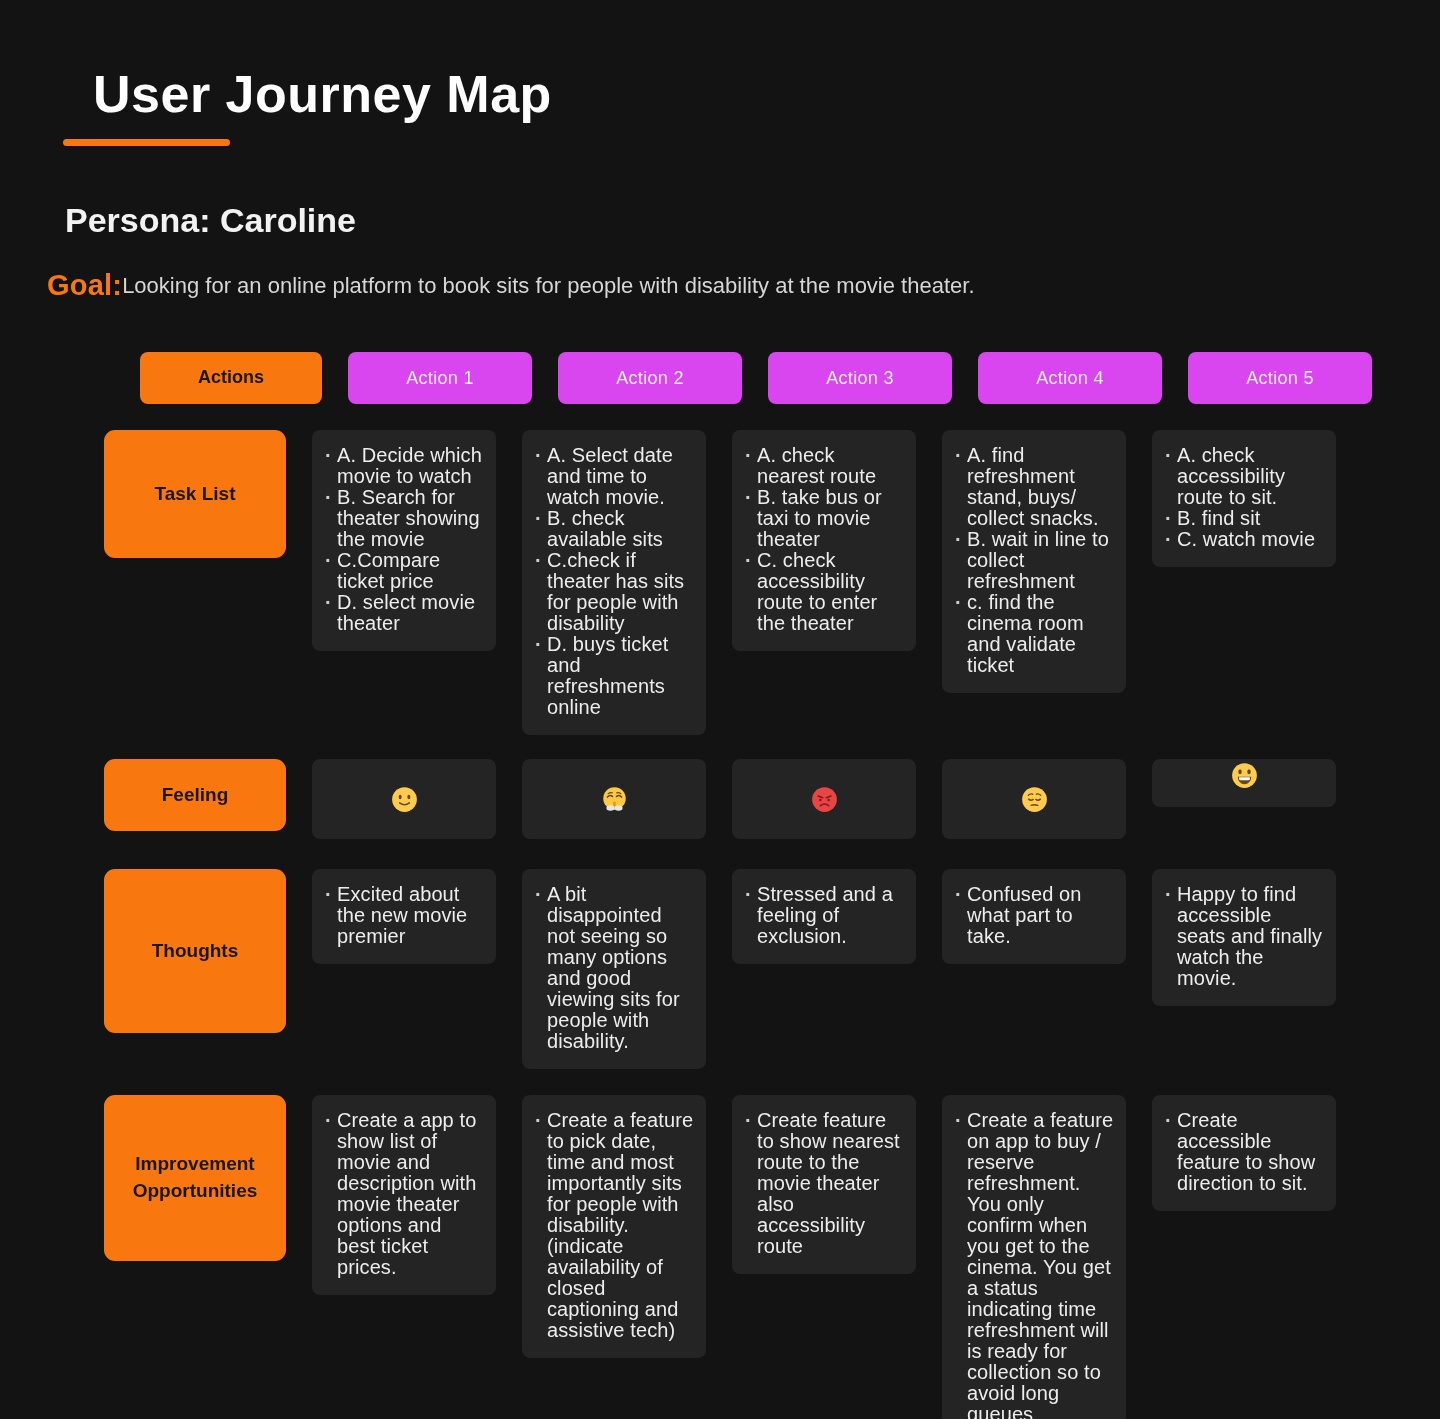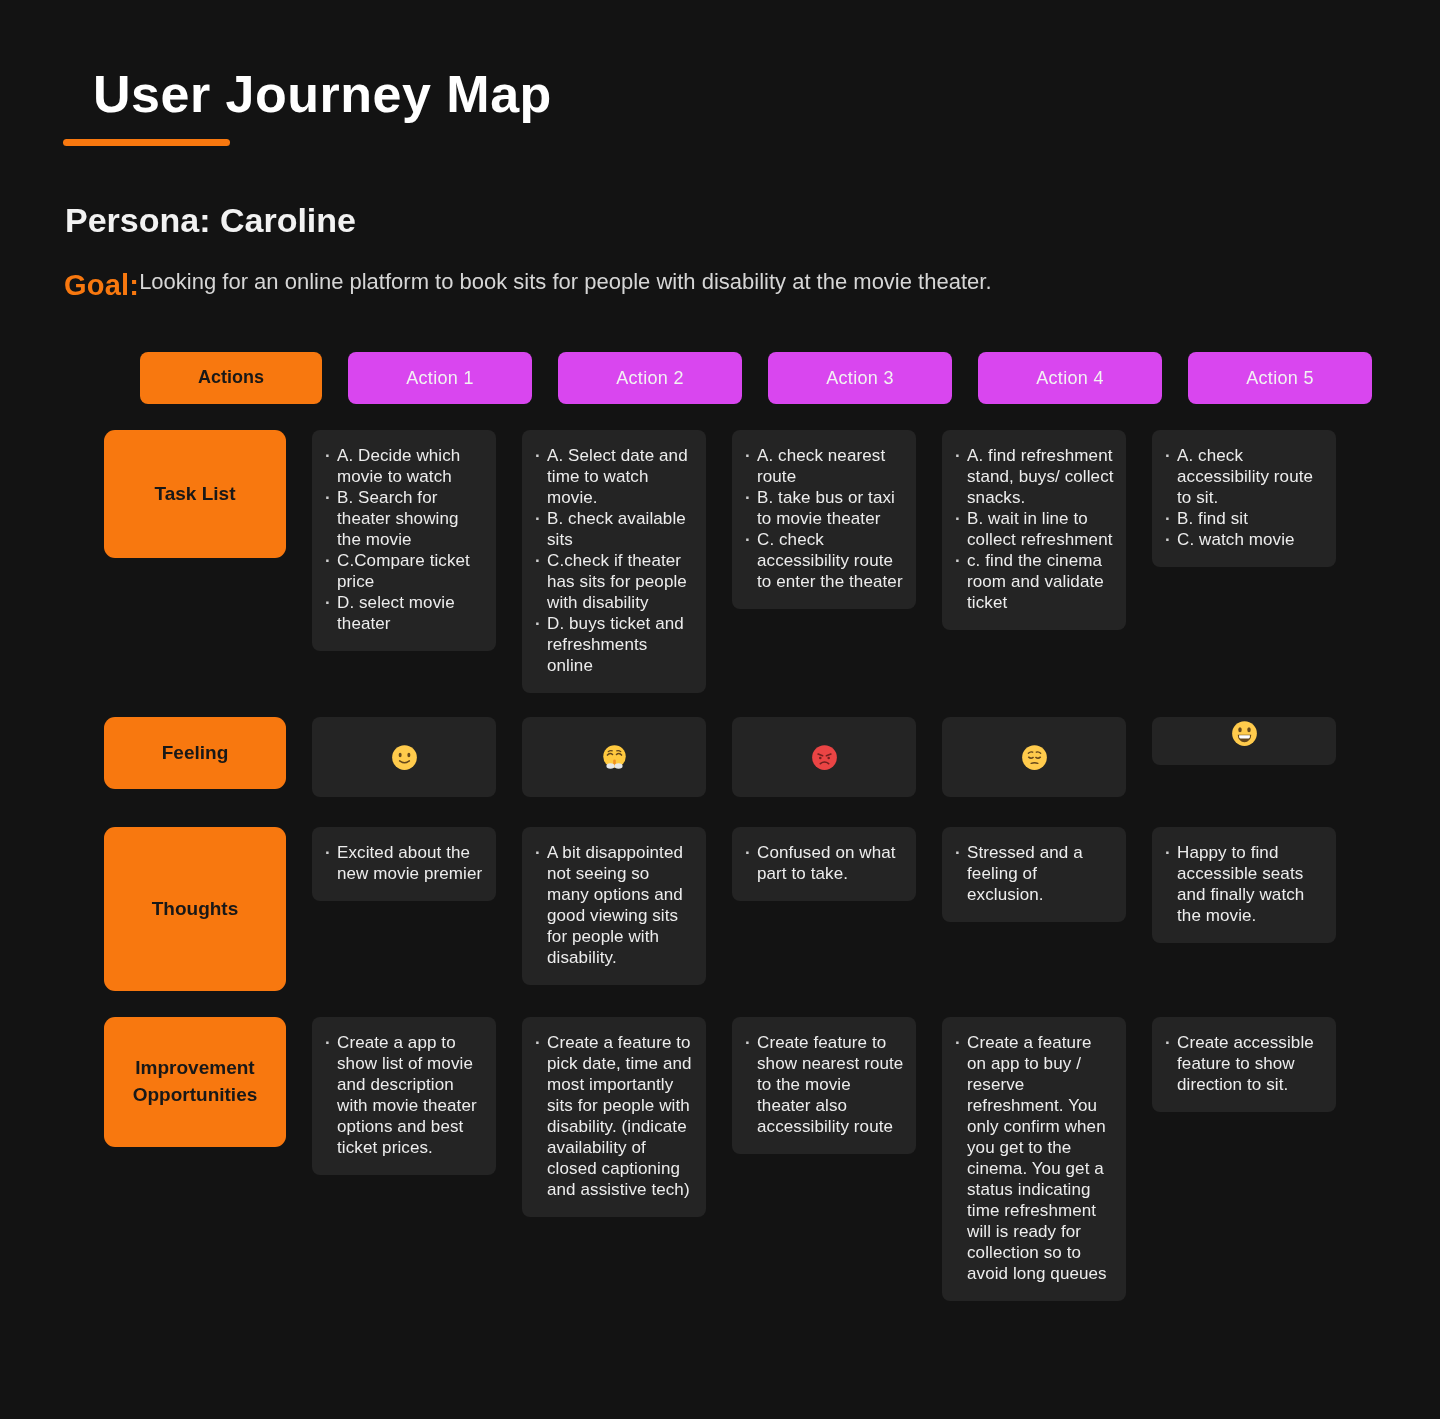--- a/index.html
+++ b/index.html
@@ -24,25 +24,25 @@
     background: #F8780F;
     border-radius: 4px;
   }
   .persona-title {
     margin: 55px 0 0 65px;
     font-size: 34px;
     font-weight: 700;
     color: #F2F2F2;
   }
   .goal-line {
-    margin: 29px 0 0 64px;
+    margin: 29px 0 0 47px;
     font-size: 22px;
     color: #D6D6D6;
     display: flex;
-    align-items: flex-start;
+    align-items: center;
   }
   .goal-label {
     color: #F8780F;
     font-size: 29px;
     font-weight: 700;
     letter-spacing: 0.2px;
   }
   .journey-grid { margin: 50px 0 0 104px; width: 1232px; }
   .grid-row {
     display: grid;
@@ -65,38 +65,38 @@
     justify-content: center;
     text-align: center;
     font-size: 19px;
     line-height: 1.4;
     padding: 8px 15px;
   }
   .h-header { height: 52px; border-radius: 8px; font-size: 18px; padding: 0; }
   .h-task { height: 128px; }
   .h-feeling { height: 72px; }
   .h-thoughts { height: 164px; }
-  .h-improve { height: 130px; }
+  .h-improve { height: 166px; }
 
   .header-card {
     background: #d946ef;
     border-radius: 8px;
     height: 52px;
     display: flex;
     align-items: center;
     justify-content: center;
     font-size: 18px;
     color: #F2F2F2;
     letter-spacing: 0.3px;
   }
   .card {
     background: #242424;
     border-radius: 8px;
     padding: 15px 12px 17px 11px;
-    font-size: 17px;
+    font-size: 20px;
     line-height: 21px;
     color: #EDEDED;
     letter-spacing: 0.1px;
   }
   .card ul { list-style: none; }
   .card li {
     position: relative;
     padding-left: 14px;
   }
   .card li::before {
@@ -252,26 +252,26 @@
           <li>Excited about the new movie premier</li>
         </ul>
       </div>
     <div class="card">
         <ul>
           <li>A bit disappointed not seeing so many options and good viewing sits for people with disability.</li>
         </ul>
       </div>
     <div class="card">
         <ul>
+          <li>Stressed and a feeling of exclusion.</li>
+        </ul>
+      </div>
+    <div class="card">
+        <ul>
           <li>Confused on what part to take.</li>
-        </ul>
-      </div>
-    <div class="card">
-        <ul>
-          <li>Stressed and a feeling of exclusion.</li>
         </ul>
       </div>
     <div class="card">
         <ul>
           <li>Happy to find accessible seats and finally watch the movie.</li>
         </ul>
       </div>
   </div>
 
   <div class="grid-row improvement-row">

